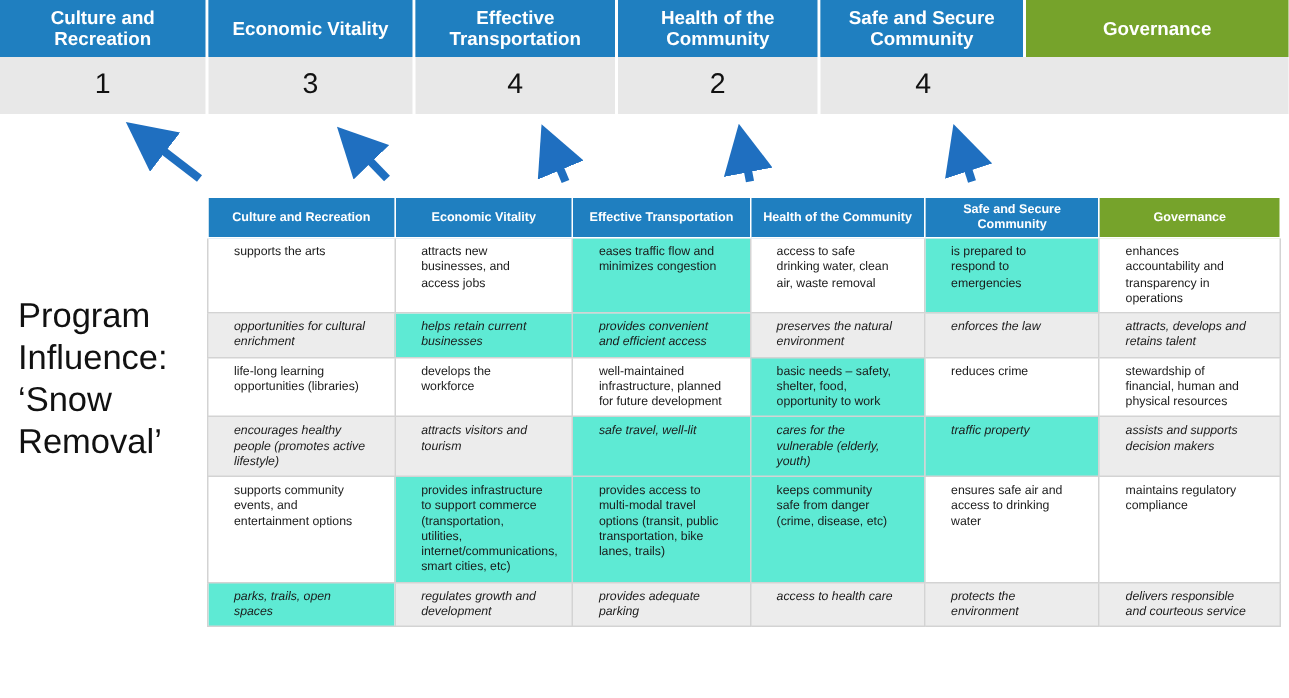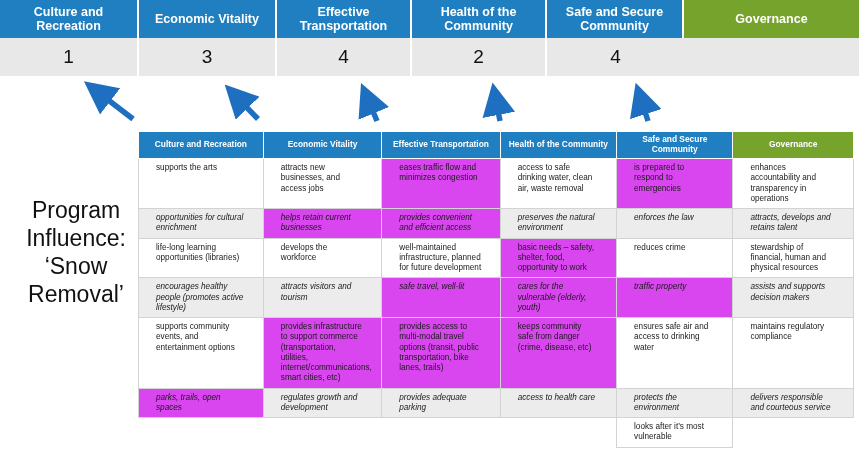--- a/index.html
+++ b/index.html
@@ -76,21 +76,21 @@
 
   
   #program-influence-label {
     position: absolute;
     left: 12px;
     top: 196px;
     width: 128px;
     font-size: 23px;
     color: #111111;
     line-height: 1.22;
-    text-align: center;
+    text-align: left;
   }
 
   
   #matrix {
     position: absolute;
     left: 138px;
     top: 131px;
     width: 716px;
     border-collapse: collapse;
     table-layout: fixed;
@@ -118,21 +118,21 @@
     border: 1px solid #d3d3d3;
     line-height: 1.25;
     background: #ffffff;
   }
   #matrix tr.shade td {
     background: #ececec;
     font-style: italic;
   }
   #matrix td.hl,
   #matrix tr.shade td.hl {
-    background: #d946ef;
+    background: #5eead4;
   }
   #matrix td.empty { background: #ffffff; }
   #matrix tr.blank td { background: #ffffff; border: none; }
 </style>
 </head>
 <body>
 
 <div id="top-band">
   <div id="top-header-row">
     <div class="top-hdr-cell" style="width:139px">
@@ -246,22 +246,14 @@
       <td>maintains regulatory compliance</td>
     </tr>
     <tr class="shade">
       <td class="hl">parks, trails, open spaces</td>
       <td>regulates growth and development</td>
       <td>provides adequate parking</td>
       <td>access to health care</td>
       <td>protects the environment</td>
       <td>delivers responsible and courteous service</td>
     </tr>
-    <tr class="blank">
-      <td></td>
-      <td></td>
-      <td></td>
-      <td></td>
-      <td class="hl" style="border:1px solid #d3d3d3">looks after it’s most vulnerable</td>
-      <td></td>
-    </tr>
   </tbody>
 </table>
 
 </body></html>

